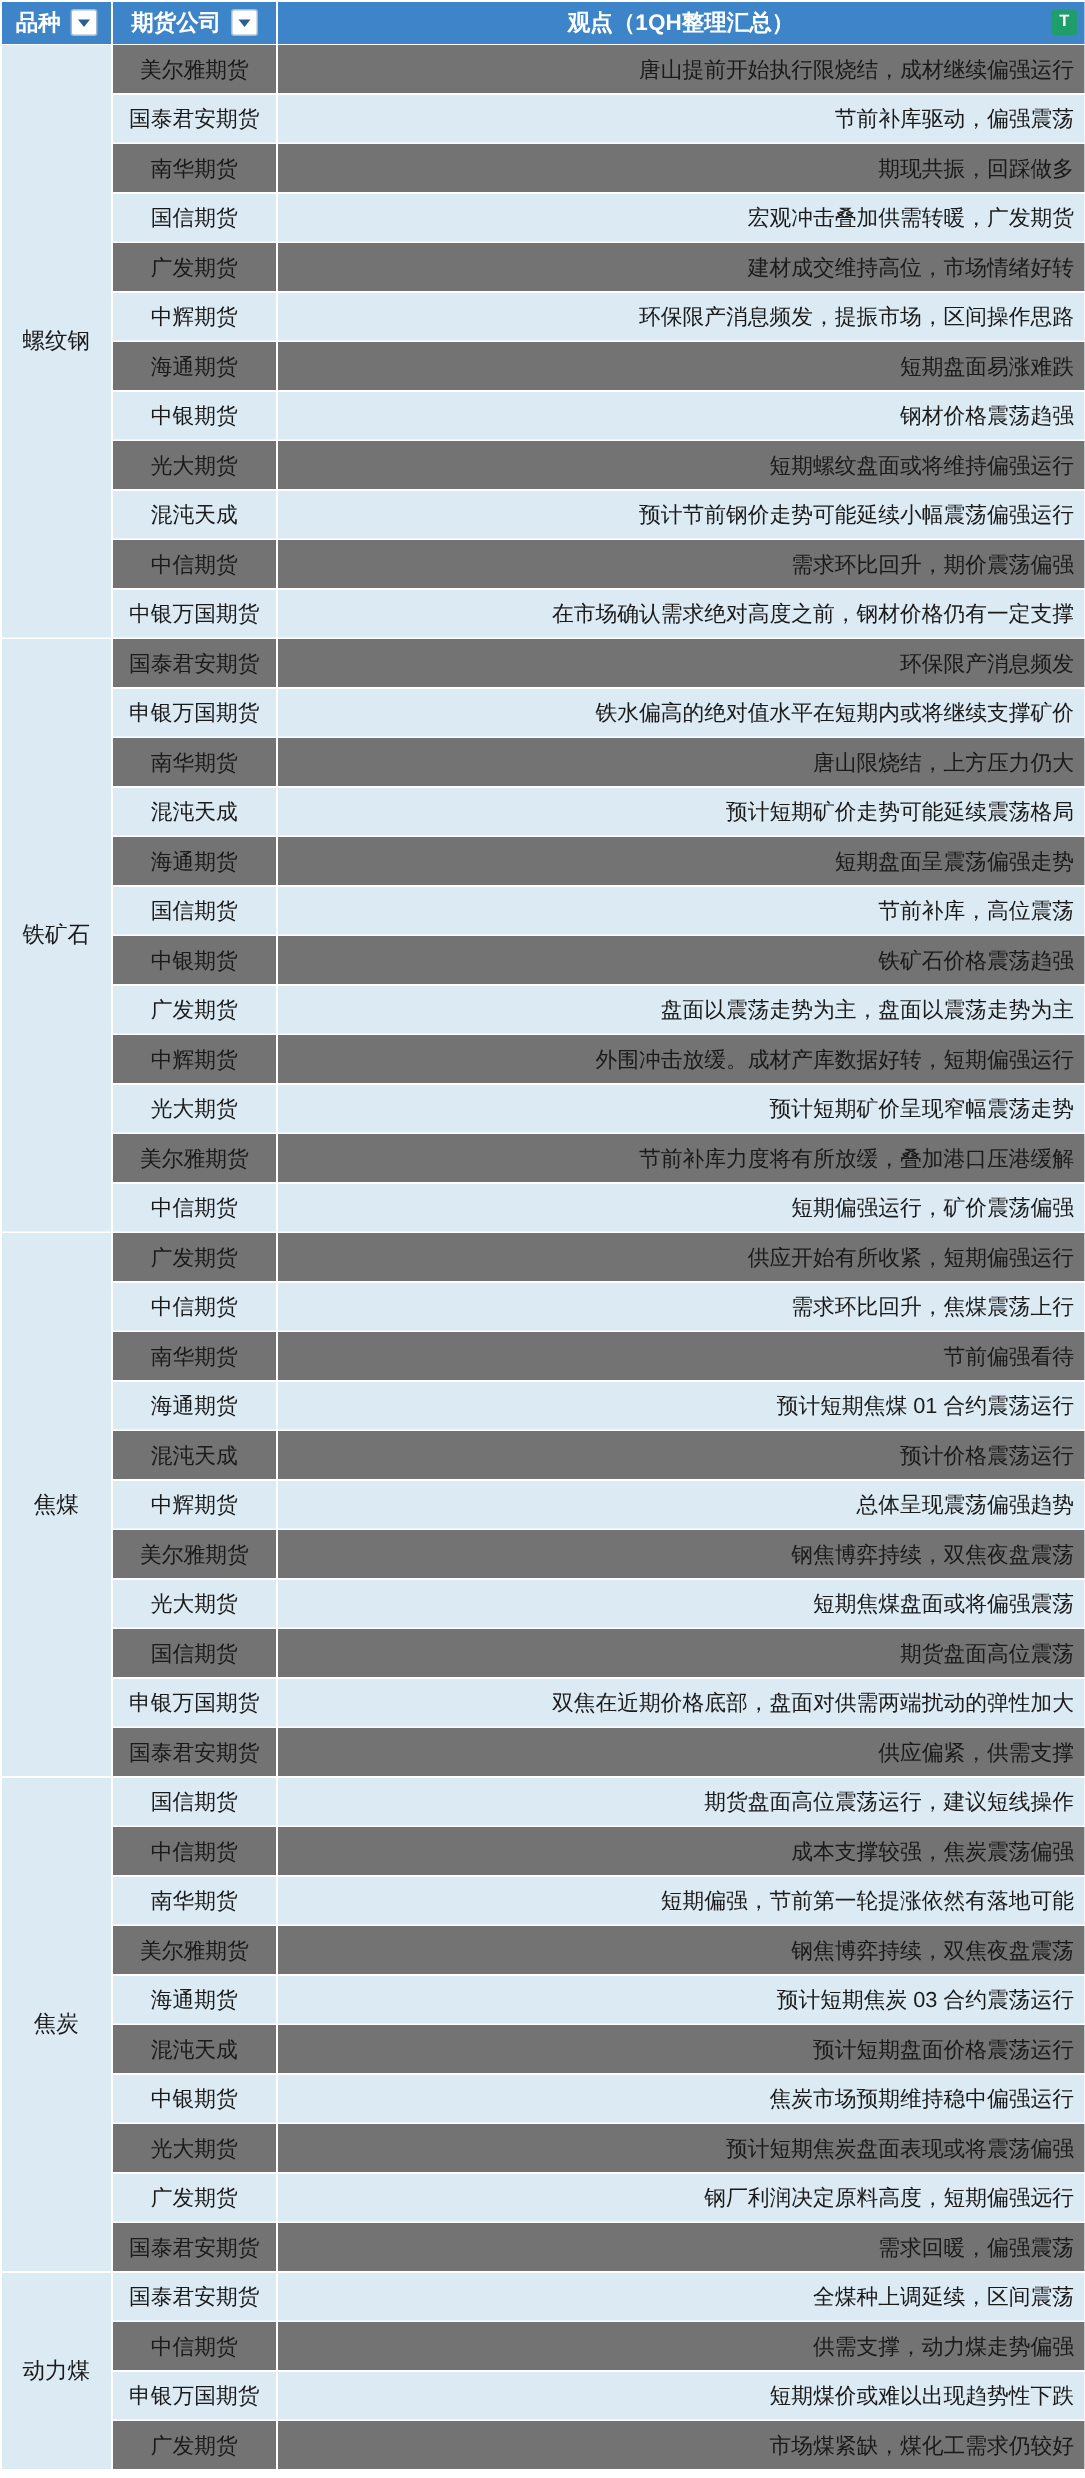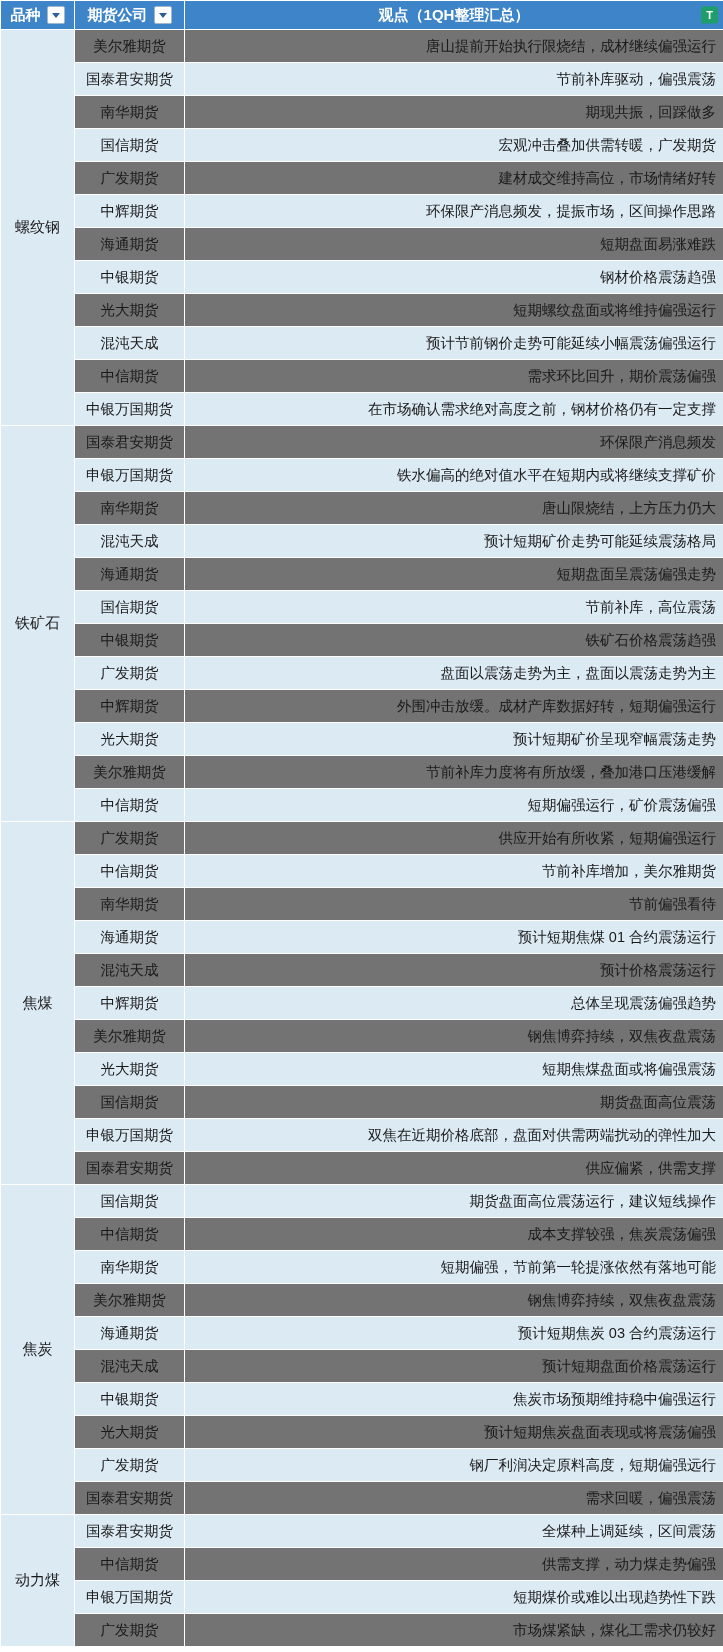--- a/index.html
+++ b/index.html
@@ -238,21 +238,21 @@
         <td class="company">中信期货</td>
         <td class="view">短期偏强运行，矿价震荡偏强</td>
       </tr>
       <tr class="odd">
         <td class="variety" rowspan="11">焦煤</td>
         <td class="company">广发期货</td>
         <td class="view">供应开始有所收紧，短期偏强运行</td>
       </tr>
       <tr class="even">
         <td class="company">中信期货</td>
-        <td class="view">节前补库增加，美尔雅期货</td>
+        <td class="view">需求环比回升，焦煤震荡上行</td>
       </tr>
       <tr class="odd">
         <td class="company">南华期货</td>
         <td class="view">节前偏强看待</td>
       </tr>
       <tr class="even">
         <td class="company">海通期货</td>
         <td class="view">预计短期焦煤 01 合约震荡运行</td>
       </tr>
       <tr class="odd">

